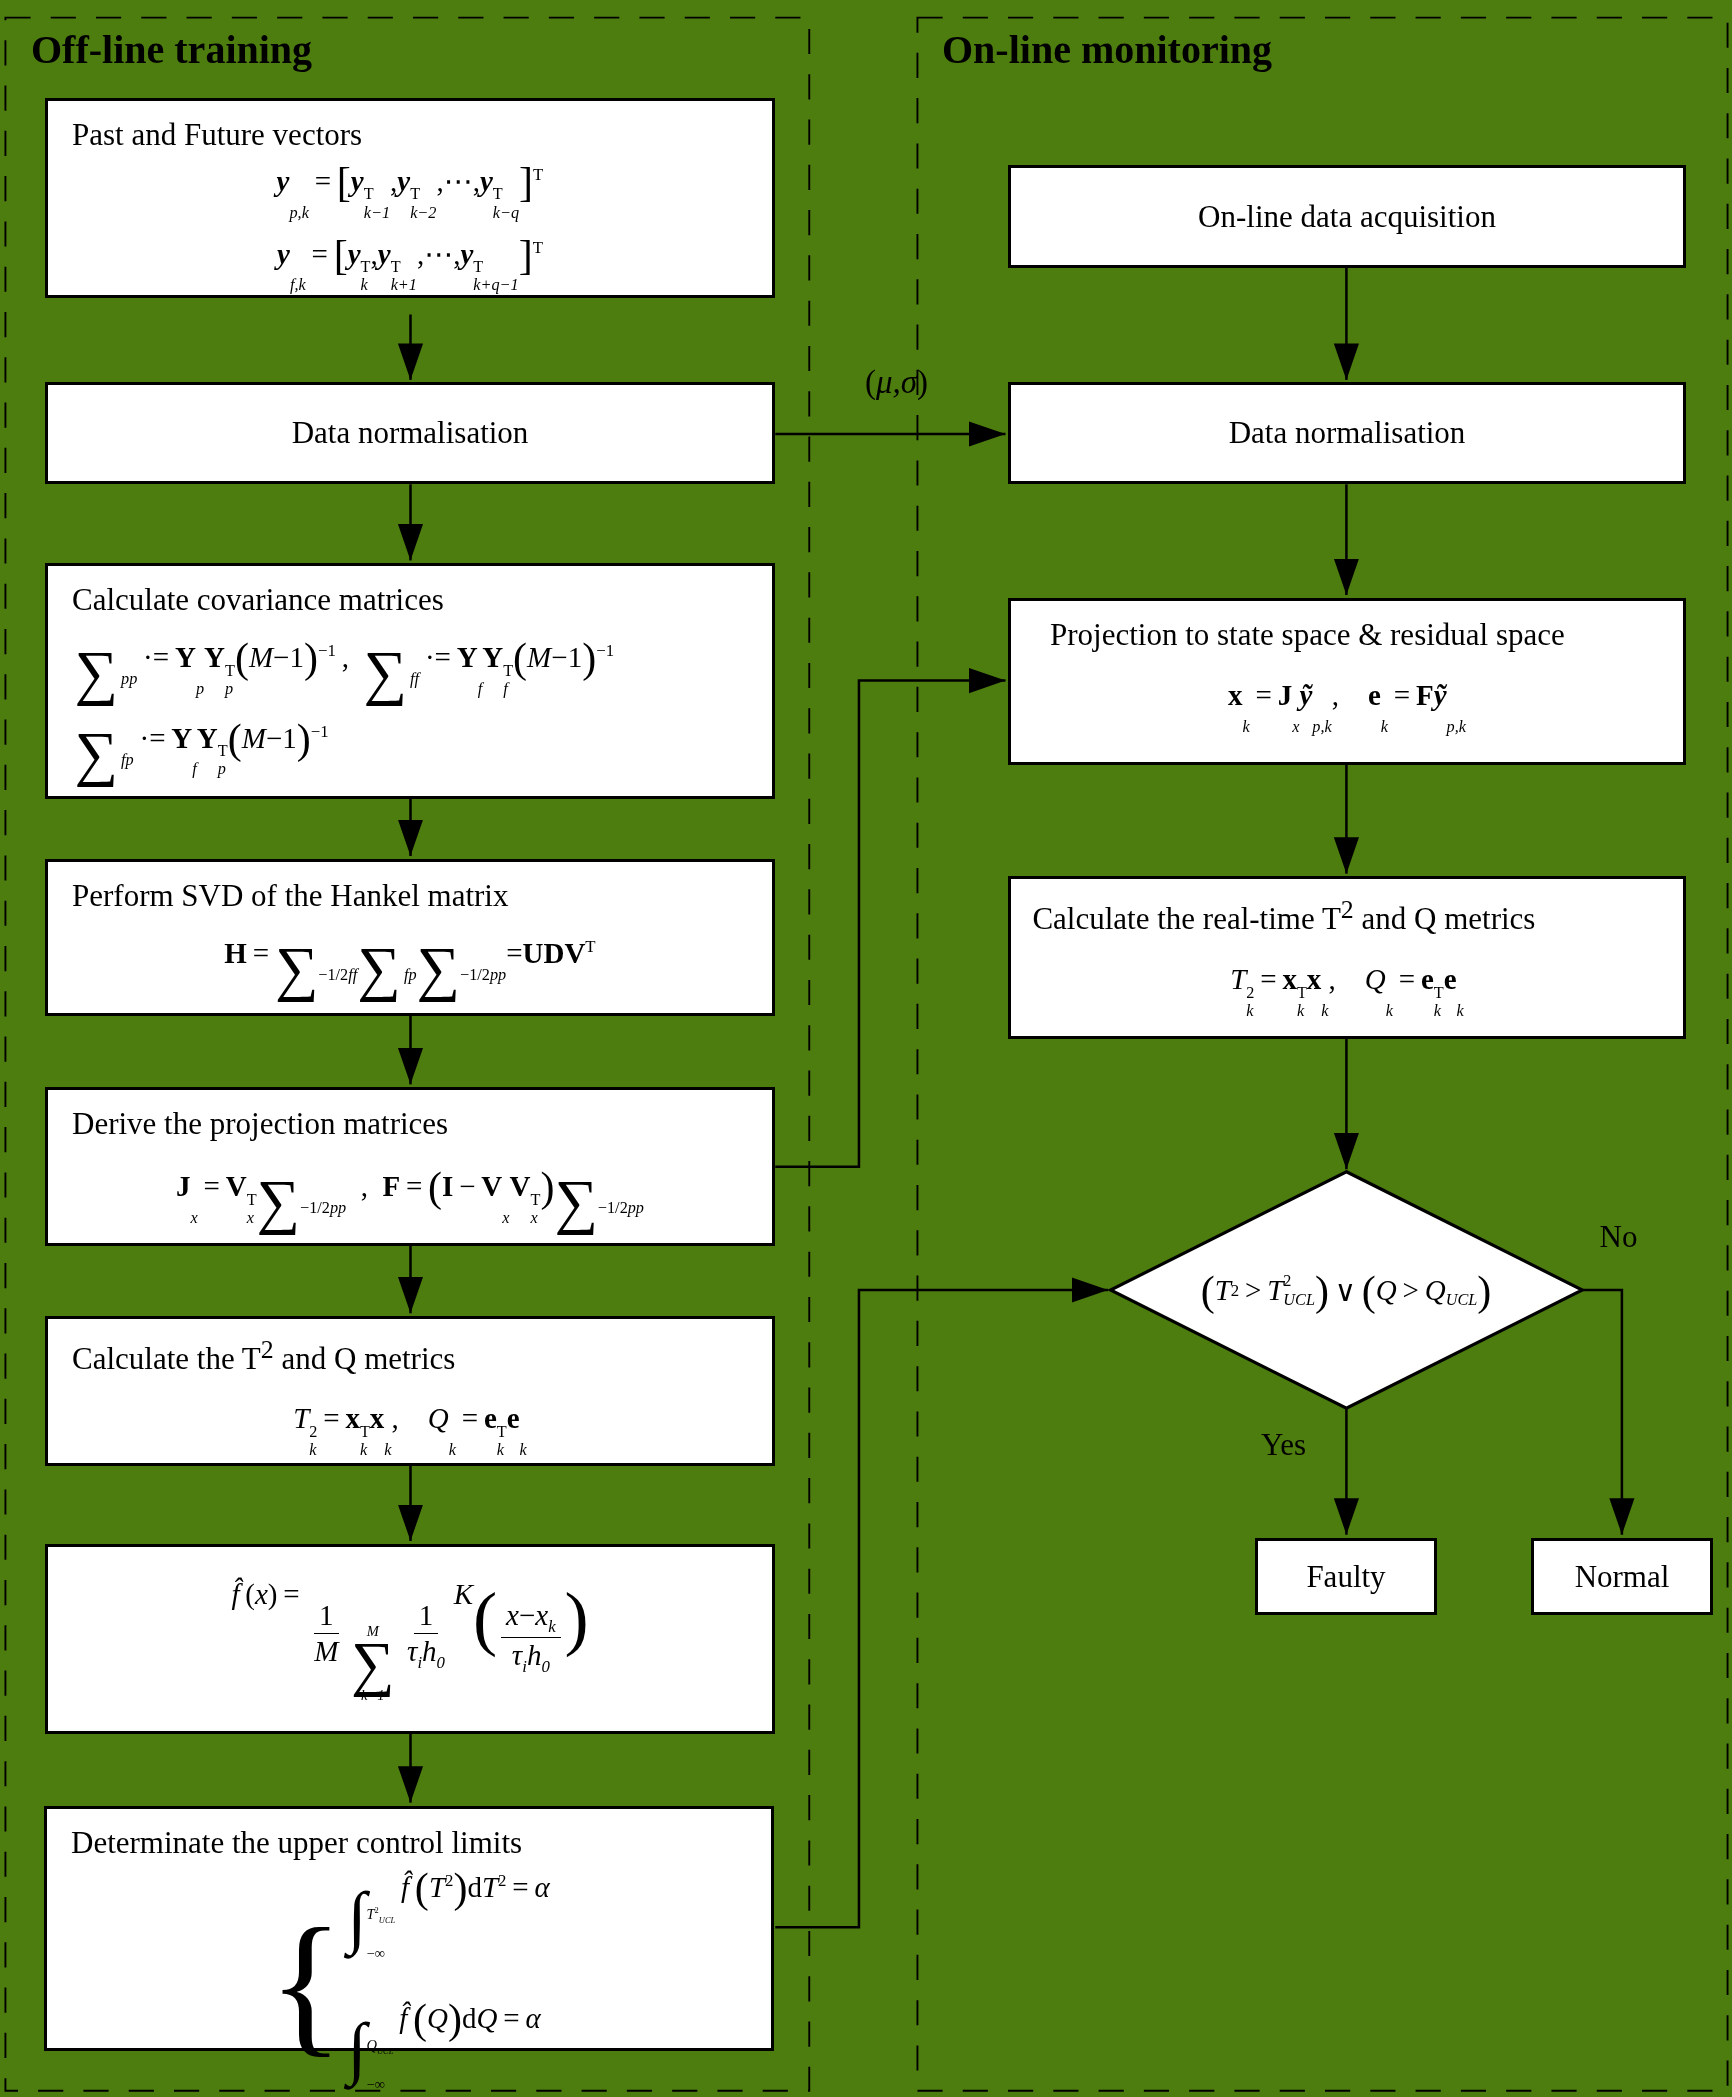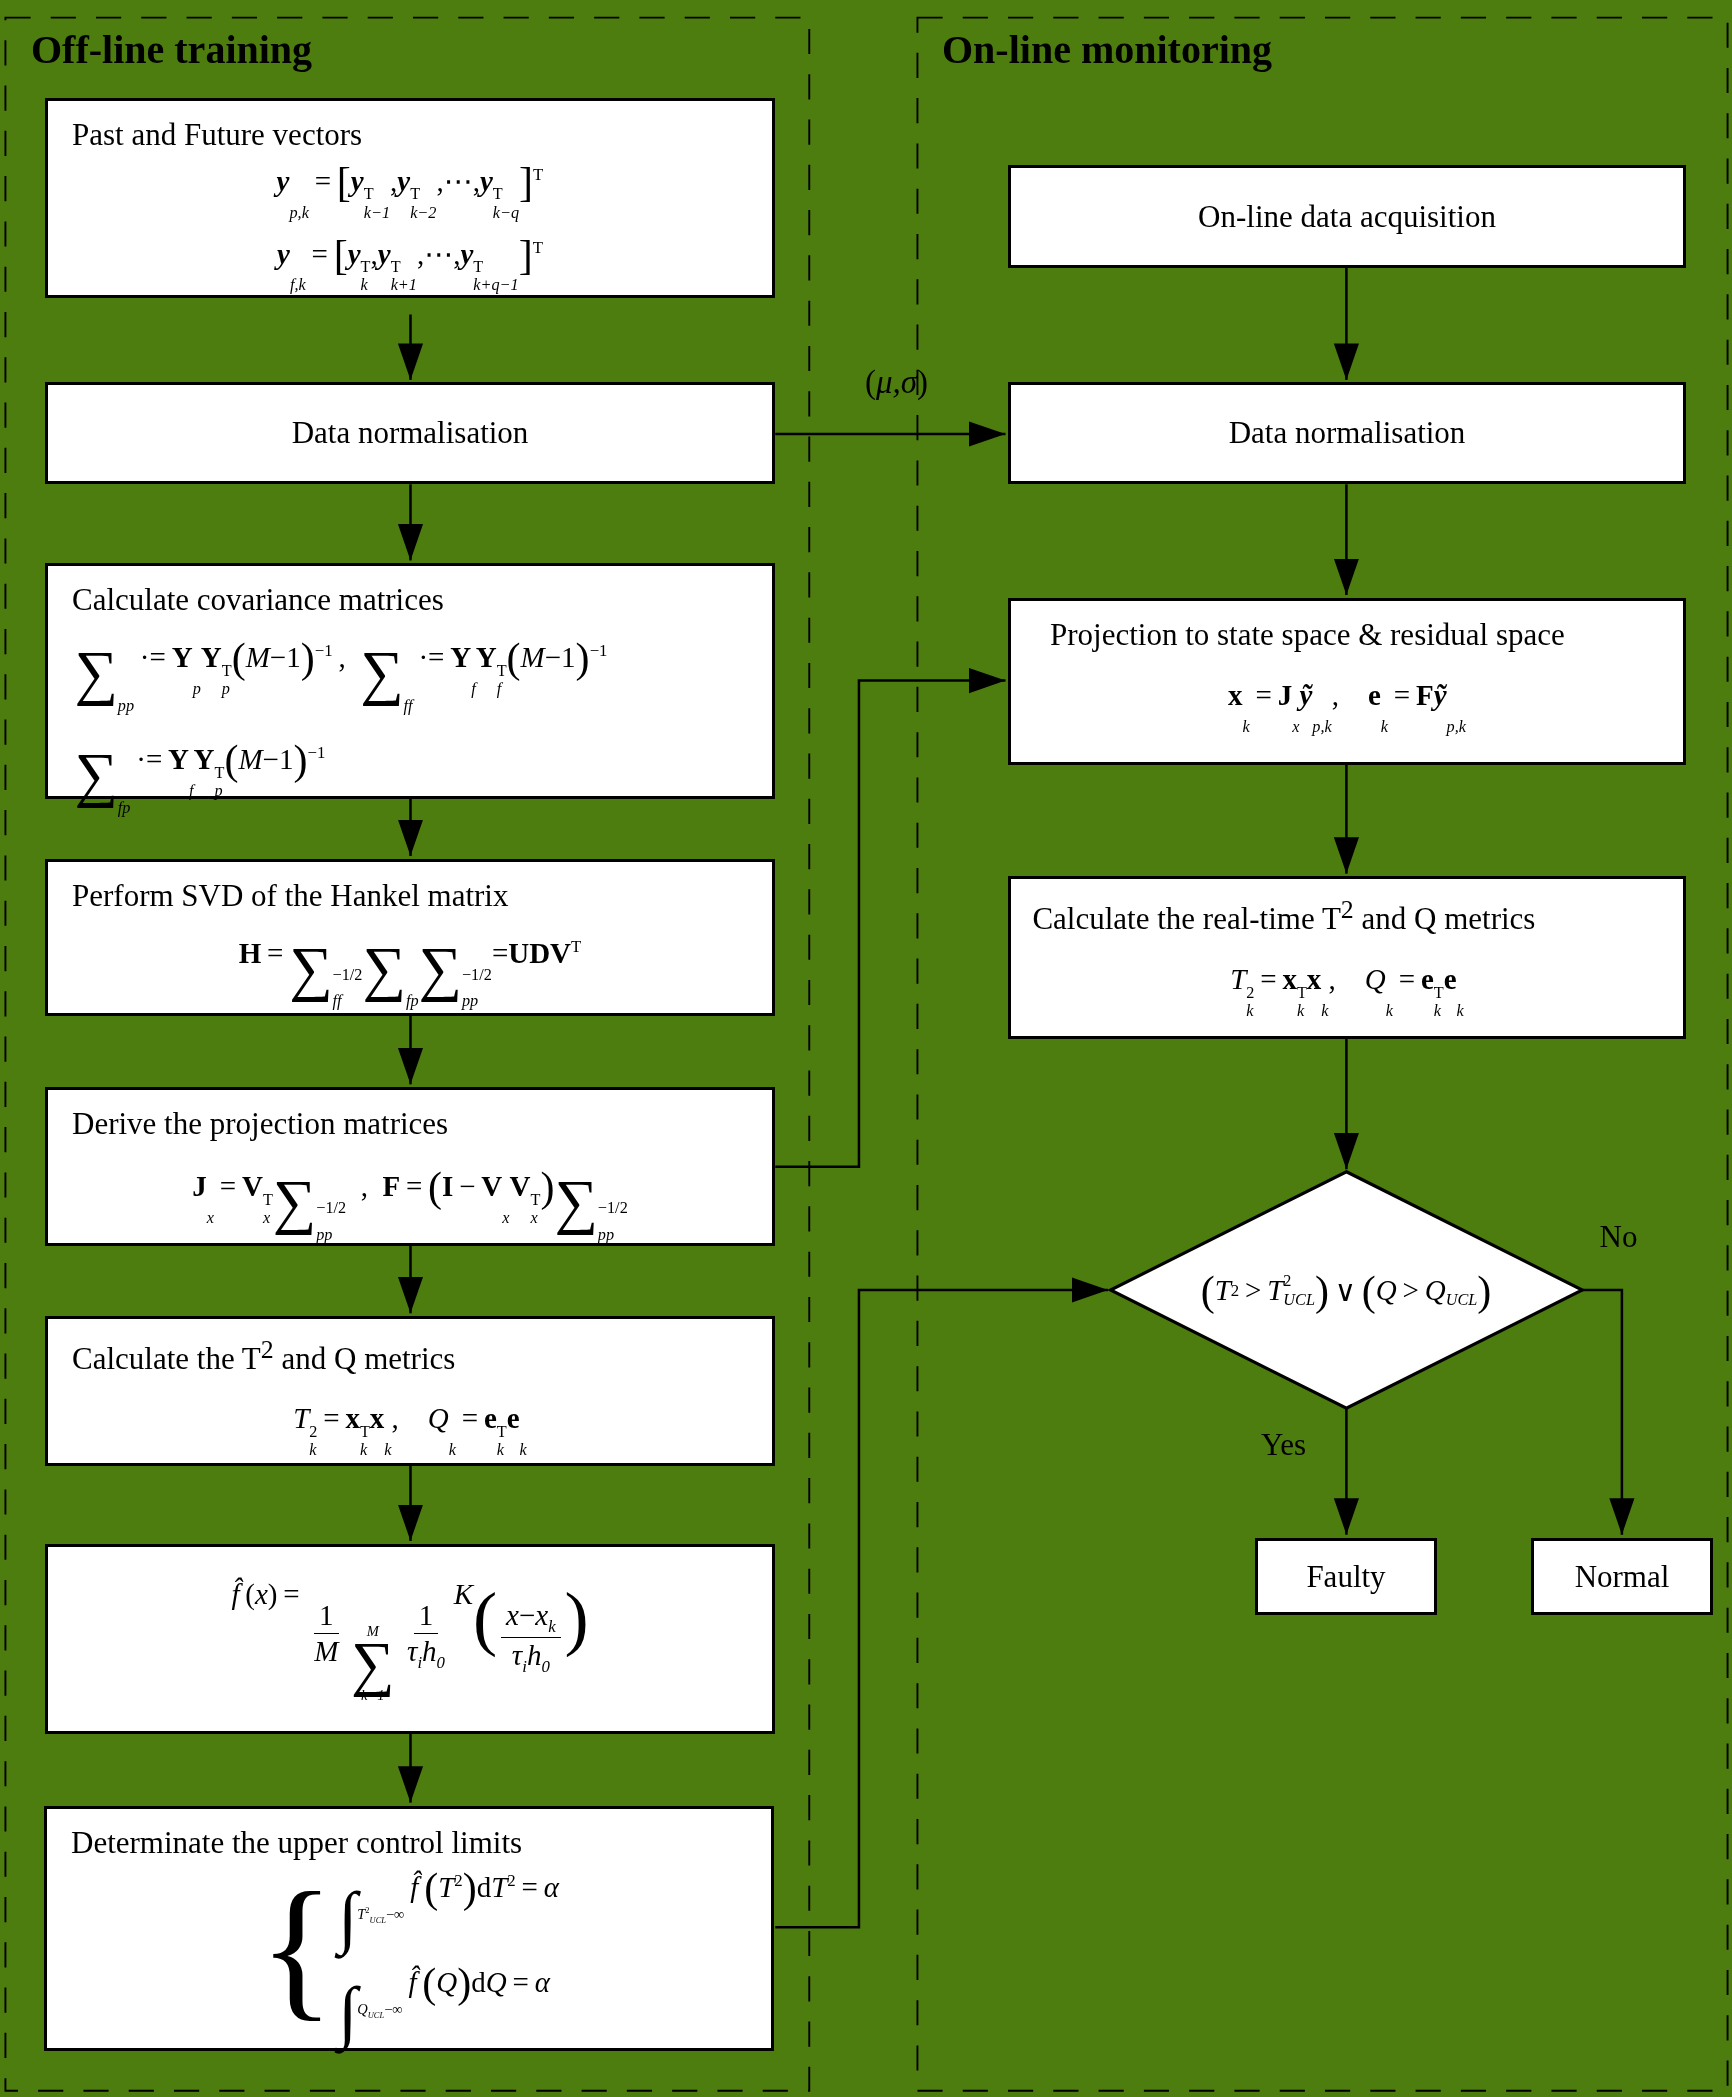--- a/index.html
+++ b/index.html
@@ -11,24 +11,24 @@
   .box .title{font-size:31px;line-height:1.15;padding:16.4px 0 0 24px;text-align:left;white-space:nowrap;}
   .box.center{display:flex;align-items:center;justify-content:center;font-size:31px;}
   .eq{font-style:italic;font-size:29px;text-align:center;color:#000;}
   .eq .r{font-style:normal;}
   .eq .b{font-weight:700;font-style:normal;}
   .eq .bi{font-weight:700;font-style:italic;}
   .eq sup,.eq sub{font-size:0.58em;}
   .ss{display:inline-flex;flex-direction:column;align-items:flex-start;font-size:0.56em;
       line-height:1.12;vertical-align:-0.52em;text-align:left;}
   .ss .up,.ss .dn{display:block;min-height:1.05em;}
-  .ssb{display:inline-flex;flex-direction:column;align-items:flex-start;font-size:0.56em;
+  .ssb{display:inline-flex;flex-direction:row;align-items:flex-start;font-size:0.56em;
        line-height:1.65;vertical-align:-1.05em;text-align:left;}
   .ssb .up,.ssb .dn{display:block;min-height:1.1em;}
-  .ssb2{display:inline-flex;align-items:flex-start;font-size:0.5em;
+  .ssb2{display:inline-flex;flex-direction:column;align-items:flex-start;font-size:0.5em;
         line-height:2.7;vertical-align:-1.55em;text-align:left;}
   .bigop{font-size:2.1em;font-style:normal;line-height:0.7;vertical-align:-0.42em;}
   .intop{font-size:2.4em;font-style:normal;line-height:0.6;vertical-align:-0.62em;}
   .sum{display:inline-flex;flex-direction:column;align-items:center;vertical-align:-1.1em;
        line-height:1.1;margin:0 3.8px;}
   .sum .op{font-size:2.1em;line-height:0.78;font-style:normal;}
   .sum .lim{font-size:0.5em;line-height:1.15;}
   .frac{display:inline-flex;flex-direction:column;align-items:center;vertical-align:-0.72em;
         line-height:1.2;margin:0 3.8px;}
   .frac .num{border-bottom:1.9px solid #000;padding:0 5px;}

